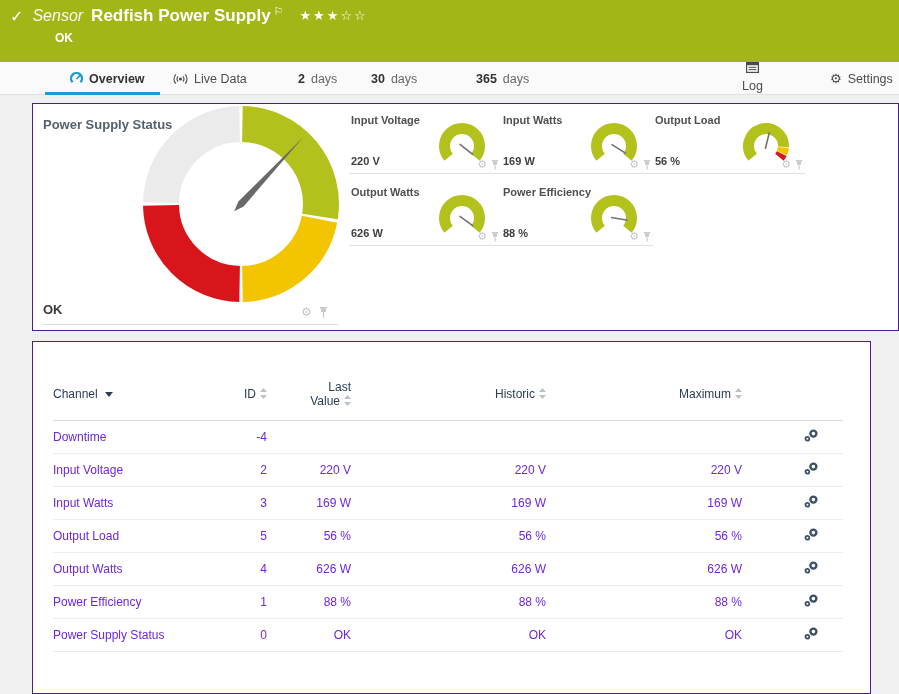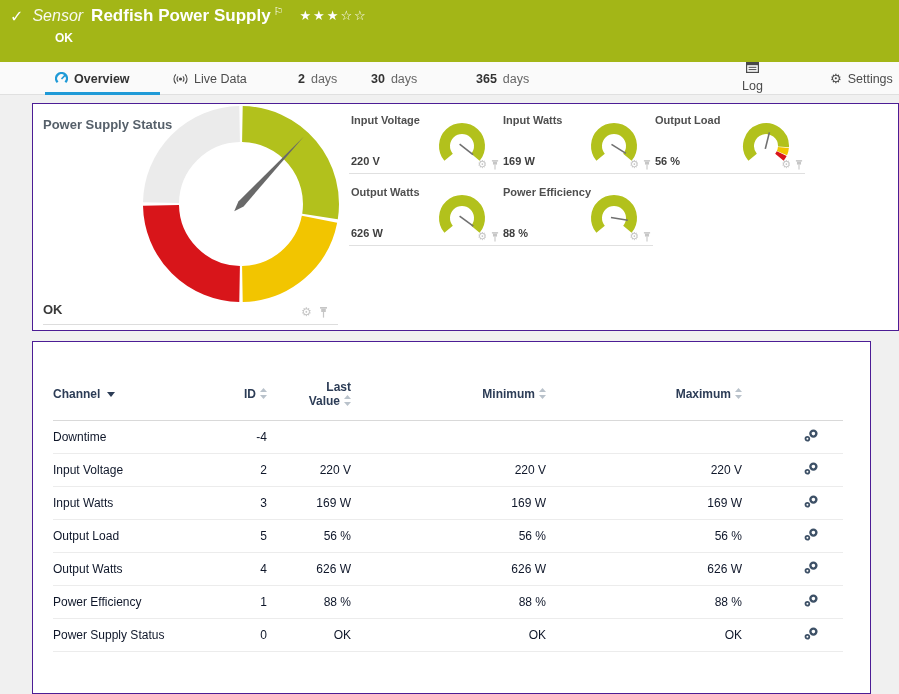--- a/index.html
+++ b/index.html
@@ -44,23 +44,23 @@
   .t-label { position:absolute; left:2px; top:2px; font-size:11px; font-weight:bold; color:#4f4f4f; }
   .t-value { position:absolute; left:2px; bottom:6px; font-size:11px; font-weight:bold; color:#3f3f3f; }
   .t-gauge { position:absolute; right:12px; top:5px; }
   .t-icons { position:absolute; right:2px; bottom:2px; display:flex; align-items:center; gap:4px; color:#c6c6c6; }
   .t-icons .gear-glyph { color:#c6c6c6; font-size:11px; cursor:pointer; }
 
   
   table.channels { border-collapse:collapse; margin:26px 0 0 20px; width:790px; table-layout:fixed; }
   table.channels col.c-channel{width:163px;} col.c-id{width:51px;} col.c-last{width:84px;}
   col.c-min{width:195px;} col.c-max{width:196px;} col.c-gear{width:101px;}
-  table.channels th { font-size:12px; font-weight:bold; color:#2c3c56; text-align:right; vertical-align:middle; height:52px; border-bottom:1px solid #d9d9d9; cursor:pointer; }
+  table.channels th { font-size:12px; font-weight:normal; color:#2c3c56; text-align:right; vertical-align:middle; height:52px; border-bottom:1px solid #d9d9d9; cursor:pointer; }
   table.channels th.left { text-align:left; }
-  table.channels td { font-size:12px; color:#0f172a; height:33px; border-bottom:1px solid #ececec; text-align:right;margin-left:36px; }
+  table.channels td { font-size:12px; color:#6d28d9; height:33px; border-bottom:1px solid #ececec; text-align:right;margin-left:36px; }
   table.channels td.left { text-align:left; }
   table.channels td.gear-cell { padding-right:24px; }
   .caret-down { display:inline-block; width:0; height:0; border-top:5px solid #2c3c56; border-left:4px solid transparent; border-right:4px solid transparent; margin-left:7px; vertical-align:middle; }
   .sort-svg { margin-left:4px; vertical-align:-1px; }
   .row-gear { cursor:pointer; }
 </style>
 </head>
 <body>
 
 <div id="app">
@@ -70,21 +70,21 @@
       <span class="check">✓</span>
       <span class="sensor-type">Sensor</span>
       <span class="sensor-name">Redfish Power Supply</span>
       <span class="flag">⚐</span>
       <span class="stars">★★★☆☆</span>
     </div>
     <div class="topbar-status">OK</div>
   </div>
 
   <div class="tabstrip">
-    <div class="tab" style="left:55px;align-items:center;">
+    <div class="tab" style="left:70px;align-items:center;">
       <svg width="13" height="13" viewBox="0 0 12 12">
         <path d="M 2.4 9.5 A 5 5 0 1 1 9.6 9.5" fill="none" stroke="#1f9ad7" stroke-width="2.2"></path>
         <line x1="6" y1="6.5" x2="9.4" y2="2.9" stroke="#1f9ad7" stroke-width="1.5"></line>
       </svg>
       <span class="tab-active-label">Overview</span>
     </div>
     <div class="tab" style="left:173px;">
       <svg width="15" height="12" viewBox="0 0 14 12">
         <circle cx="7" cy="6" r="1.6" fill="#4a4a4a"></circle>
         <path d="M4.6 3.4 A4 4 0 0 0 4.6 8.6 M2.3 1.3 A7 7 0 0 0 2.3 10.7 M9.4 3.4 A4 4 0 0 1 9.4 8.6 M11.7 1.3 A7 7 0 0 1 11.7 10.7" fill="none" stroke="#4a4a4a" stroke-width="1.1"></path>
@@ -256,21 +256,21 @@
               </svg>
           </th>
           <th>
             <div>Last</div>
             <div><span>Value</span><svg class="sort-svg" width="7" height="11" viewBox="0 0 7 11">
                   <path d="M3.5 0 L7 4 H0 Z" fill="#b9c2cb"></path>
                   <path d="M3.5 11 L0 7 H7 Z" fill="#b9c2cb"></path>
                 </svg></div>
           </th>
           <th>
-            <span>Minimum</span><svg class="sort-svg" width="7" height="11" viewBox="0 0 7 11">
+            <span>Historic</span><svg class="sort-svg" width="7" height="11" viewBox="0 0 7 11">
                 <path d="M3.5 0 L7 4 H0 Z" fill="#b9c2cb"></path>
                 <path d="M3.5 11 L0 7 H7 Z" fill="#b9c2cb"></path>
               </svg>
           </th>
           <th>
             <span>Maximum</span><svg class="sort-svg" width="7" height="11" viewBox="0 0 7 11">
                 <path d="M3.5 0 L7 4 H0 Z" fill="#b9c2cb"></path>
                 <path d="M3.5 11 L0 7 H7 Z" fill="#b9c2cb"></path>
               </svg>
           </th>

